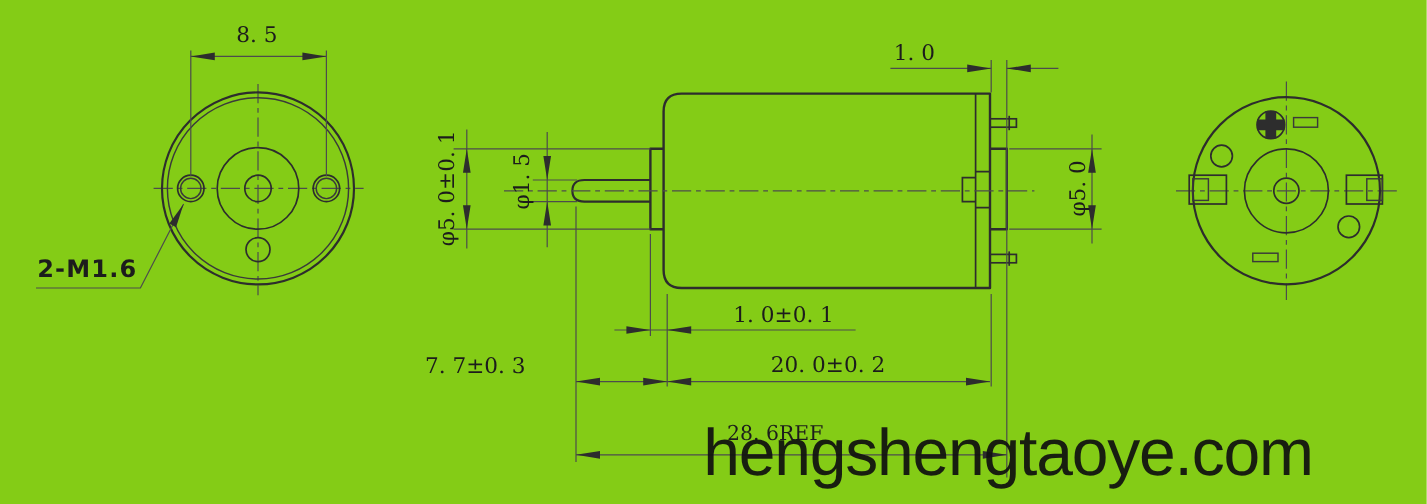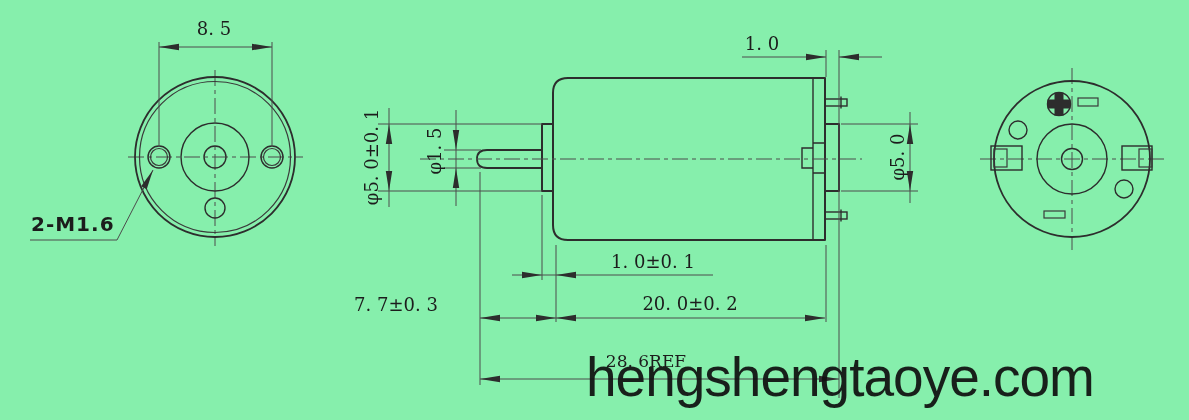--- a/index.html
+++ b/index.html
@@ -1,16 +1,16 @@
 <!DOCTYPE html>
 <html><head>
 <meta charset="utf-8">
 <style>
   html,body{margin:0;padding:0;background:#ffffff;}
-  .stage{position:relative;width:1189px;height:420px;background:#86efac;overflow:hidden;}
+  .stage{position:relative;width:1189px;height:420px;background:#84cc16;overflow:hidden;}
   svg{position:absolute;left:0;top:0;}
   .outline{stroke:#2d2d2d;stroke-width:2;fill:none;stroke-linejoin:round;}
   .c18{stroke:#2d2d2d;stroke-width:1.8;fill:none;}
   .c12{stroke:#3a3a3a;stroke-width:1.2;fill:none;}
   .c14{stroke:#2d2d2d;stroke-width:1.4;fill:none;}
   .thin{stroke:#4c4c4c;stroke-width:1;fill:none;}
   .center{stroke:#4c4c4c;stroke-width:1;fill:none;stroke-dasharray:16 4 4 4;}
   .arrow{fill:#2d2d2d;stroke:none;}
   .dimtext{font-family:"DejaVu Serif",serif;font-size:18px;fill:#1c1c1c;}
   .dimtext-s{font-family:"DejaVu Serif",serif;font-size:17px;fill:#1c1c1c;}

